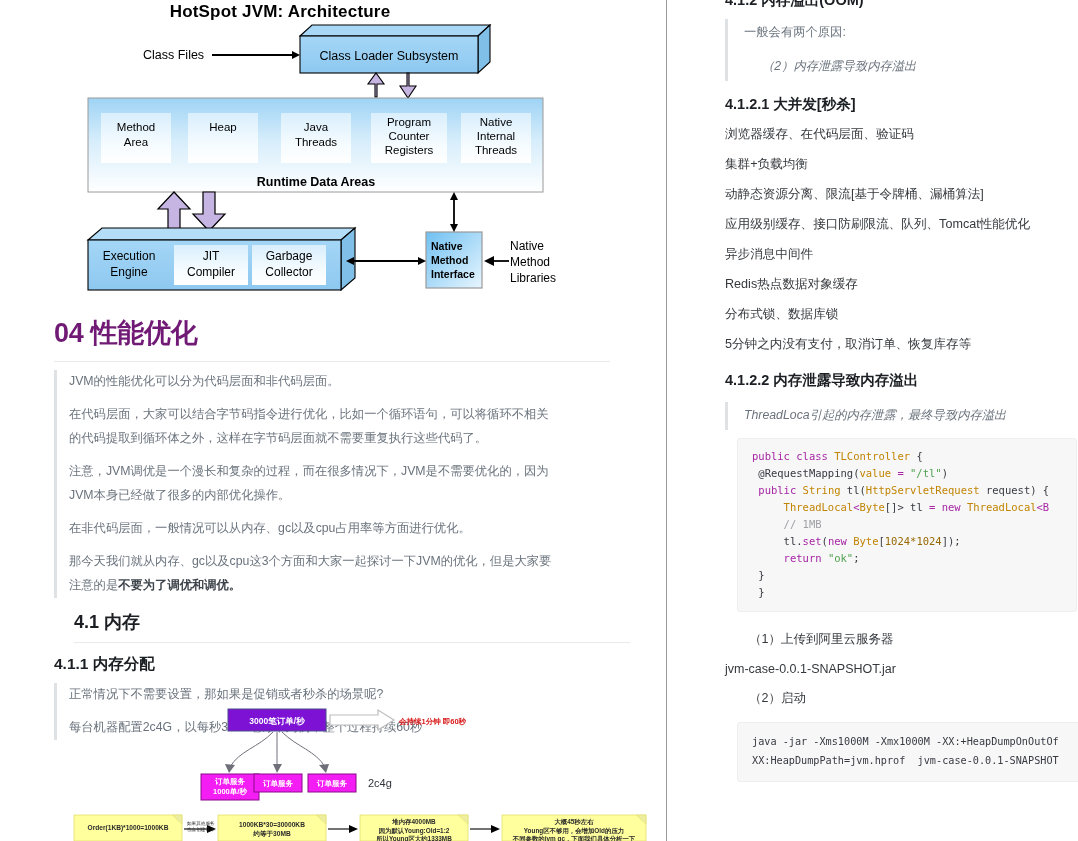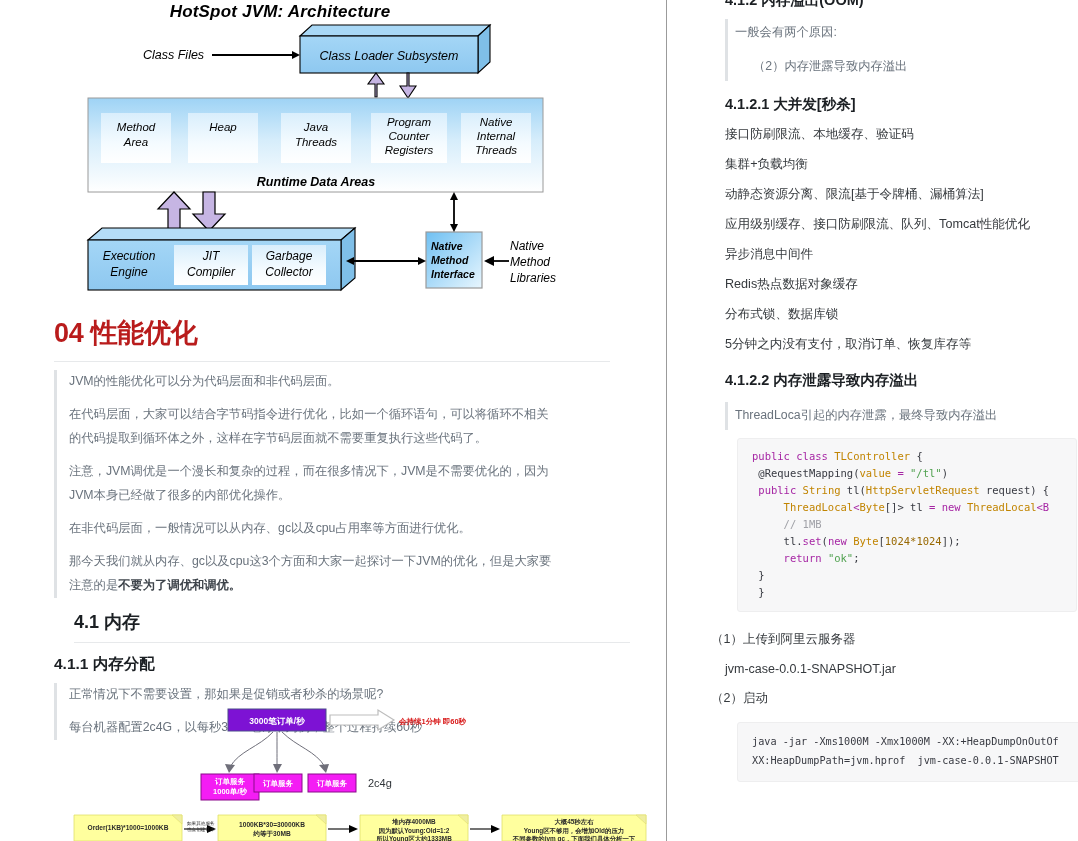--- a/index.html
+++ b/index.html
@@ -11,30 +11,30 @@
     color:#2f3438;
     overflow:hidden;
     position:relative;
   }
   .page { display:flex; width:1078px; height:841px; position:relative; }
   .col-left  { width:666px; height:841px; position:relative; overflow:hidden; }
   .divider   { width:1px; background:#9b9b9b; height:841px; }
   .col-right { width:411px; height:841px; position:relative; overflow:hidden; padding-left:0; }
 
   
-  .jvm-fig { position:relative; width:666px; height:305px;font-style:italic; }
+  .jvm-fig { position:relative; width:666px; height:305px; }
   .jvm-title {
     position:absolute; left:0; top:2px; width:560px;
     text-align:center; font-weight:bold; font-size:17px; color:#000;
     letter-spacing:.2px;
   }
   .svgwrap { position:absolute; left:0; top:0; }
 
   h1.sec {
-    font-size:27px; font-weight:bold; color:#b91c1c;
+    font-size:27px; font-weight:bold; color:#701a75;
     margin:10px 0 0 54px; letter-spacing:-0.3px;
   }
   h1.sec::after{
     content:""; display:block; height:1px; background:#e7e9eb;
     margin-top:10px; width:556px;
   }
   h2.sec {
     font-size:18px; font-weight:bold; color:#1b1f23;
     margin:12px 0 0 74px;
   }
@@ -54,33 +54,33 @@
   }
   blockquote p { margin:0 15px 9px 0; }
   blockquote p:last-child { margin-bottom:2px; }
   blockquote b { color:#3d434a; font-weight:bold; }
   .rh3 {
     font-size:14.5px; font-weight:bold; color:#1b1f23;
     margin:0 0 0 58px; line-height:1.3;
   }
   .rh3.clip { margin-top:-9px; }
   .rquote {
-    margin:9px 0 0 58px; padding:1px 0 1px 7px;
+    margin:9px 0 0 58px; padding:1px 0 1px 16px;
     border-left:3px solid #dfe2e5;
     color:#6a737d; font-size:12.3px; line-height:2.0;
     width:330px;
   }
   .rquote p { margin:0 0 10px 0; }
-  .rquote p:last-child { margin-bottom:1px; }
+  .rquote p:last-child { margin-bottom:1px;font-style:italic; }
   .indent1 { padding-left:18px; }
   .rlist { margin:6px 0 0 58px; }
   .rlist .row { color:#35393d; font-size:12.6px; line-height:2.38; }
 
   .ol-item {
-    margin:0 0 0 44px; color:#35393d; font-size:12.5px; line-height:2.45;
+    margin:0 0 0 82px; color:#35393d; font-size:12.5px; line-height:2.45;
   }
   .plain {
     margin:0 0 0 58px; color:#35393d; font-size:12.5px; line-height:2.3;
   }
 
   .codebox {
     margin:8px 0 0 70px;
     background:#f7f7f8; border:1px solid #eeeeef; border-radius:3px;
     padding:9px 10px 10px 14px;
     width:360px;
@@ -294,21 +294,21 @@
     <div class="rh3 clip">4.1.2 内存溢出(OOM)</div>
 
     <div class="rquote">
       <p>一般会有两个原因:</p>
       <p class="indent1">（2）内存泄露导致内存溢出</p>
     </div>
 
     <div class="rh3" style="margin-top:14px;">4.1.2.1 大并发[秒杀]</div>
 
     <div class="rlist">
-      <div class="row">接口防刷限流、本地缓存、验证码</div>
+      <div class="row">浏览器缓存、在代码层面、验证码</div>
       <div class="row">集群+负载均衡</div>
       <div class="row">动静态资源分离、限流[基于令牌桶、漏桶算法]</div>
       <div class="row">应用级别缓存、接口防刷限流、队列、Tomcat性能优化</div>
       <div class="row">异步消息中间件</div>
       <div class="row">Redis热点数据对象缓存</div>
       <div class="row">分布式锁、数据库锁</div>
       <div class="row">5分钟之内没有支付，取消订单、恢复库存等</div>
     </div>
 
     <div class="rh3" style="margin-top:11px;">4.1.2.2 内存泄露导致内存溢出</div>

